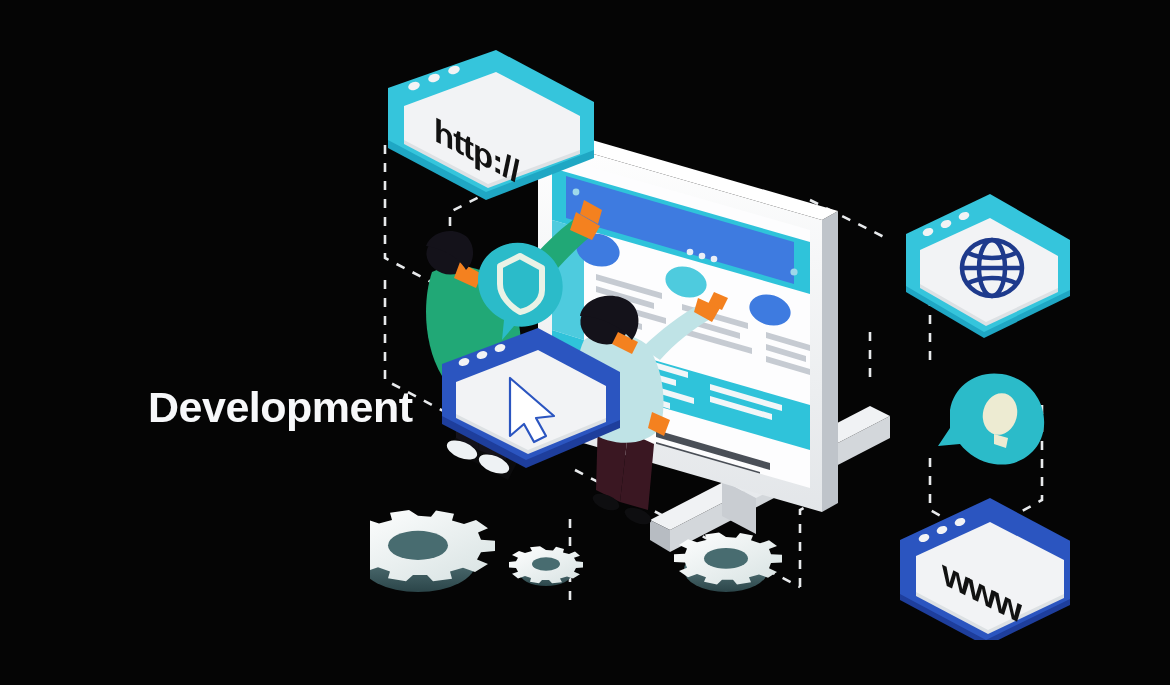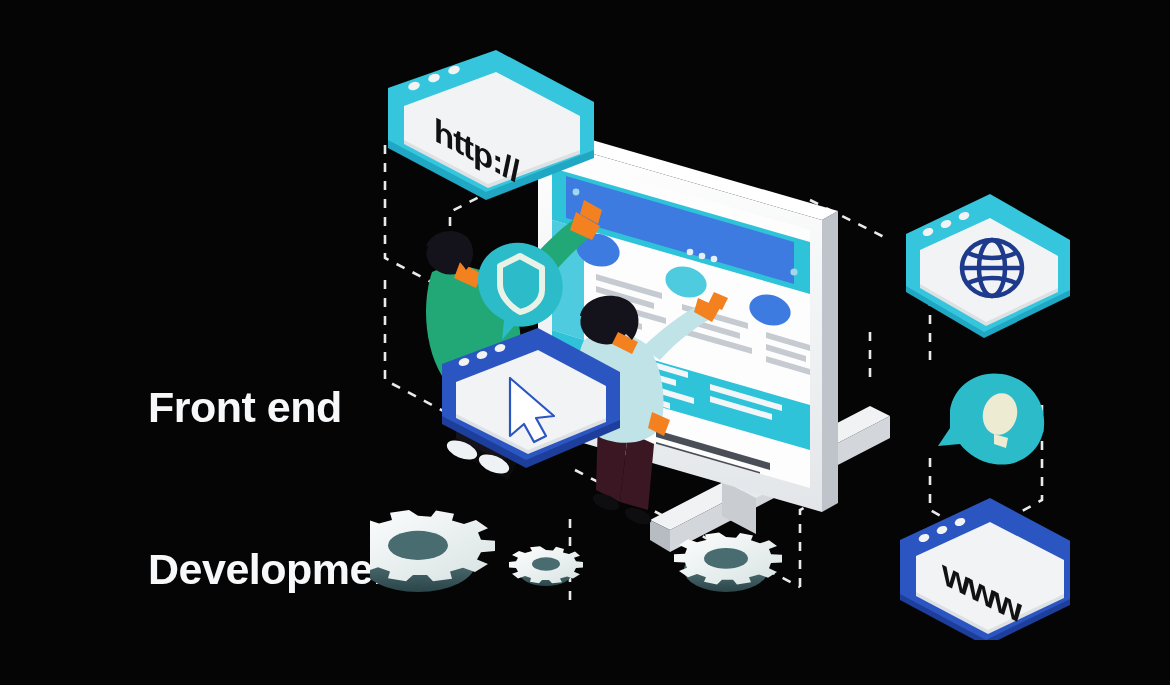--- a/index.html
+++ b/index.html
@@ -37,21 +37,20 @@
   }
   #art svg{display:block;width:700px;height:600px;}
   .nosel{user-select:none;}
 </style>
 </head>
 <body style="background: rgb(5, 5, 5);">
 
 <div id="banner">
 
   <div id="headline" class="nosel" style="color: rgb(247, 248, 250);">
-    <span class="ln">Front end</span>
     <span class="ln">Development</span>
   </div>
 
   <div id="art">
   <svg viewBox="0 0 700 600" xmlns="http://www.w3.org/2000/svg" shape-rendering="geometricPrecision">
 
     <defs>
       <linearGradient id="gScreenTop" x1="0" y1="0" x2="0" y2="1">
         <stop offset="0" stop-color="#FFFFFF"></stop>
             <stop offset="1" stop-color="#E3E6E9"></stop>

